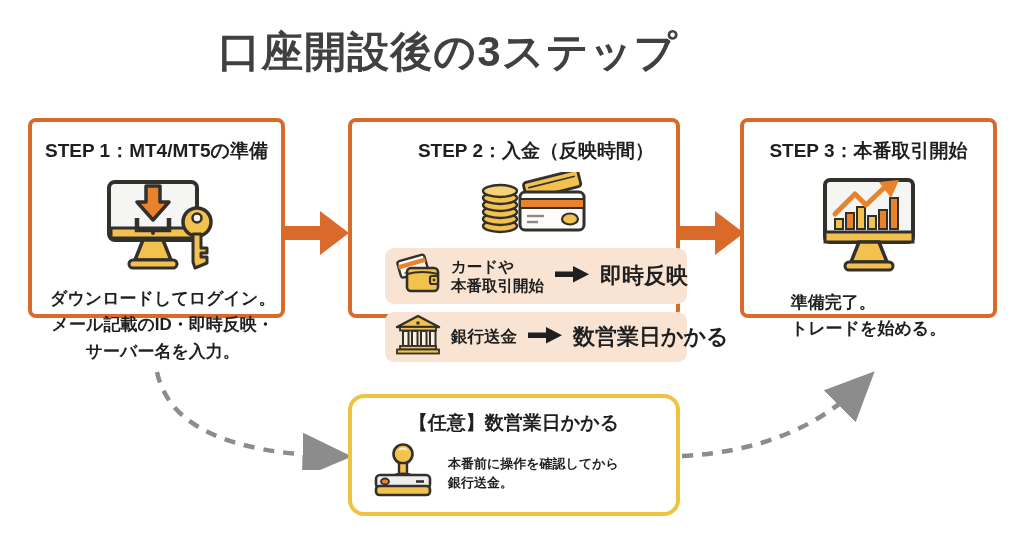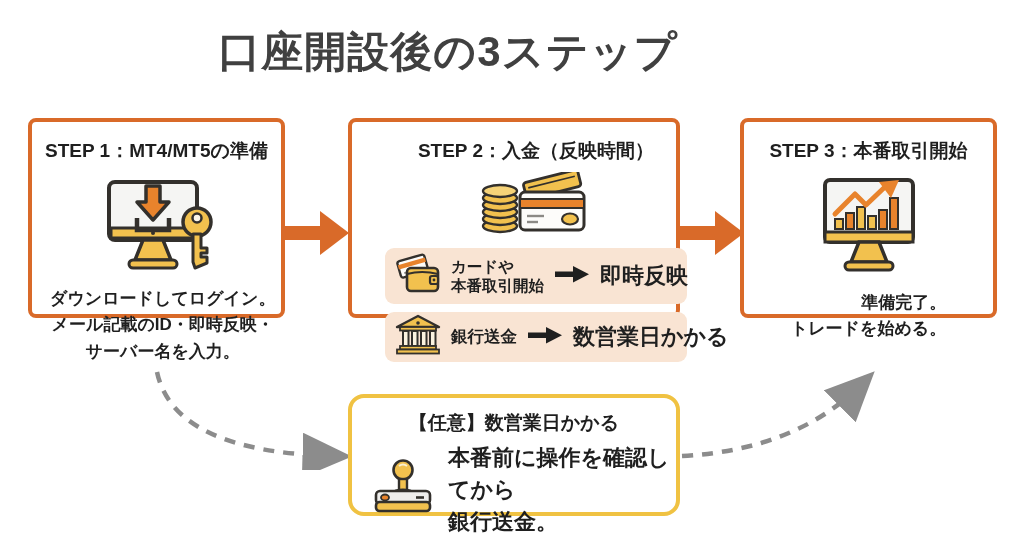--- a/index.html
+++ b/index.html
@@ -27,21 +27,21 @@
   .box-step3 { left:740px; width:257px; }
   .step-heading {
     margin-top:16px; font-size:19px; font-weight:800; color:#1f1f1f;
     text-align:center; white-space:nowrap;
   }
   .step-icon { margin-top:8px; }
   .step-body {
     font-size:17px; font-weight:700; line-height:1.55; color:#1f1f1f;text-align:center;
   }
   .body-left  { align-self:flex-start; padding-left:18px; margin-top:6px; }
-  .body-center{ text-align:right; margin-top:10px; }
+  .body-center{ text-align:left; margin-top:10px; }
 
   .pay-row {
     width:302px; background:#f9e4d3; border-radius:9px;
     display:flex; align-items:center; gap:10px;
     padding:6px 10px; margin-top:8px;font-family:Liberation Serif, serif;
   }
   .pay-row.first { margin-top:10px; min-height:56px; }
   .pay-row.second{ min-height:50px;text-align:right; }
   .pay-label { font-size:15.5px; font-weight:800; line-height:1.25; white-space:nowrap; }
   .pay-label-single { font-size:16.5px; font-weight:800; white-space:nowrap; }
@@ -56,21 +56,21 @@
     background:#ffffff; border:4px solid #f0c242; border-radius:16px;
     display:flex; flex-direction:column; align-items:center;
   }
   .optional-heading {
     margin-top:12px; font-size:19px; font-weight:800; white-space:nowrap;
   }
   .optional-row {
     display:flex; align-items:center; gap:14px; margin-top:6px;
     align-self:flex-start; padding-left:20px;
   }
-  .optional-text { font-size:22px; font-weight:700; line-height:1.45; }
+  .optional-text { font-size:13px; font-weight:700; line-height:1.45; }
 
   .dashed-arrow { position:absolute; }
   .dash-left  { left:138px; top:366px; }
   .dash-right { left:676px; top:368px; }
 </style>
 </head>
 <body>
 
 <div class="canvas">
 

